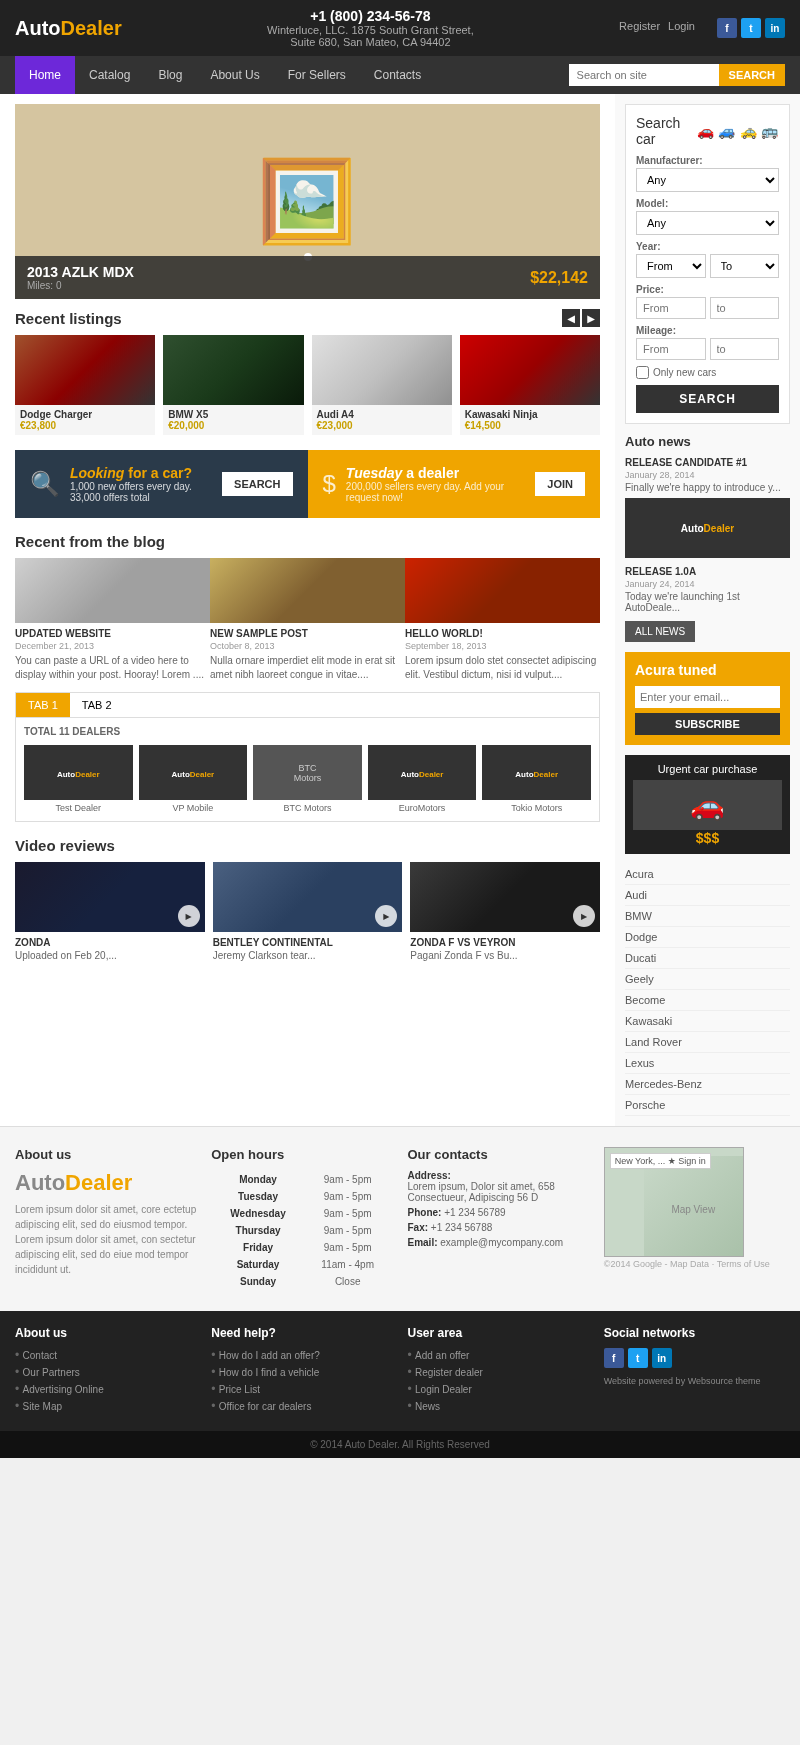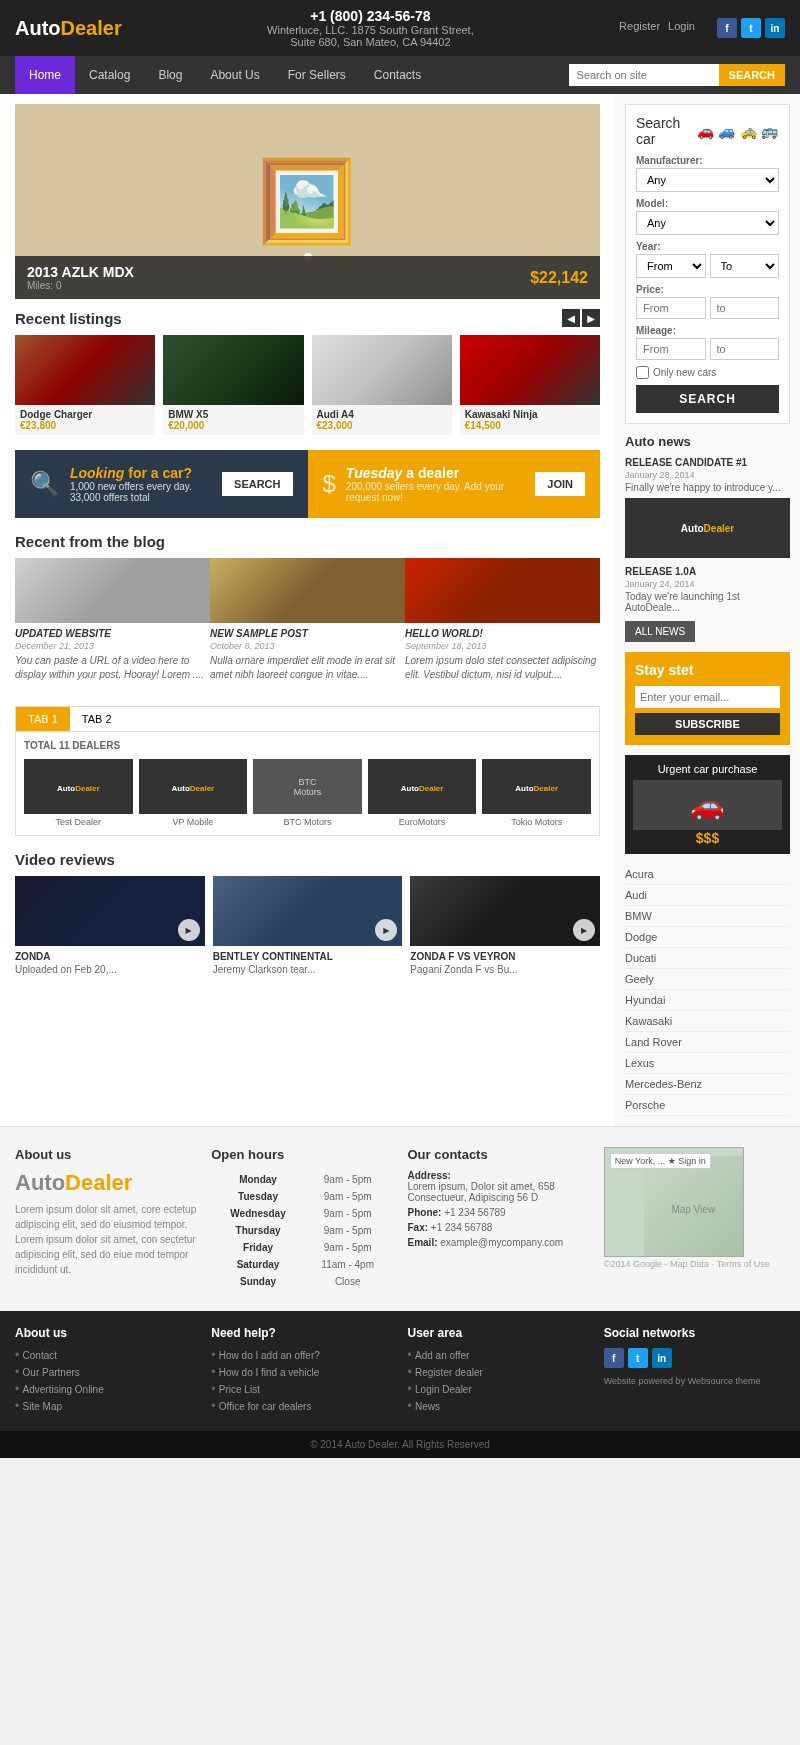--- a/index.html
+++ b/index.html
@@ -77,21 +77,21 @@
     .cta-orange { background: #f0a500; color: #fff; flex: 1; padding: 15px; display: flex; align-items: center; gap: 10px; }
     .cta-text { flex: 1; }
     .cta-title { font-size: 14px; font-weight: bold; }
     .cta-title span { color: #f0a500; }
     .cta-dark .cta-title span { color: #f0a500; }
     .cta-orange .cta-title span { color: #fff; font-style: italic; }
     .cta-subtitle { font-size: 10px; opacity: 0.8; }
     .cta-btn { background: #fff; color: #333; border: none; padding: 6px 12px; font-size: 11px; font-weight: bold; cursor: pointer; white-space: nowrap; }
     .cta-icon { font-size: 24px; opacity: 0.8; }
     
-    .blog-posts { display: flex; margin-bottom: 24px; font-style: italic; }
+    .blog-posts { display: flex; margin-bottom: 10px; }
     .blog-post { flex: 1; }
     .blog-img { width: 100%; height: 65px; background: #888; display: flex; align-items: center; justify-content: center; color: #fff; font-size: 18px; margin-bottom: 5px; }
     .blog-post-title { font-size: 10px; font-weight: bold; text-transform: uppercase; color: #333; margin-bottom: 2px; }
     .blog-post-date { font-size: 9px; color: #999; margin-bottom: 3px; }
     .blog-post-text { font-size: 10px; color: #666; line-height: 1.4; }
 
     
     .dealers-section { border: 1px solid #ddd; margin-bottom: 15px; }
     .dealers-tabs { display: flex; border-bottom: 1px solid #ddd; }
     .dealers-tab { padding: 6px 12px; font-size: 11px; cursor: pointer; border: none; background: none; }
@@ -468,21 +468,21 @@
         </div>
         <div class="news-item">
           <div class="news-item-title">RELEASE 1.0A</div>
           <div class="news-item-date">January 24, 2014</div>
           <div class="news-item-text">Today we're launching 1st AutoDeale...</div>
         </div>
         <button class="all-news-btn">ALL NEWS</button>
       </div>
 
       <div class="stay-tuned">
-        <div class="stay-tuned-title">Stay stet</div>
+        <div class="stay-tuned-title">Acura tuned</div>
         <input type="email" placeholder="Enter your email..." style="">
         <button class="stay-tuned-btn">SUBSCRIBE</button>
       </div>
 
       <div class="urgent-panel">
         <div class="urgent-text">Urgent car purchase</div>
         <div class="urgent-car-img">🚗</div>
         <div class="urgent-money">$$$</div>
       </div>
 
@@ -499,21 +499,21 @@
         <li>
             <a href="#">Dodge</a>
           </li>
         <li>
             <a href="#">Ducati</a>
           </li>
         <li>
             <a href="#">Geely</a>
           </li>
         <li>
-            <a href="#">Hyundai</a>
+            <a href="#">Become</a>
           </li>
         <li>
             <a href="#">Kawasaki</a>
           </li>
         <li>
             <a href="#">Land Rover</a>
           </li>
         <li>
             <a href="#">Lexus</a>
           </li>

